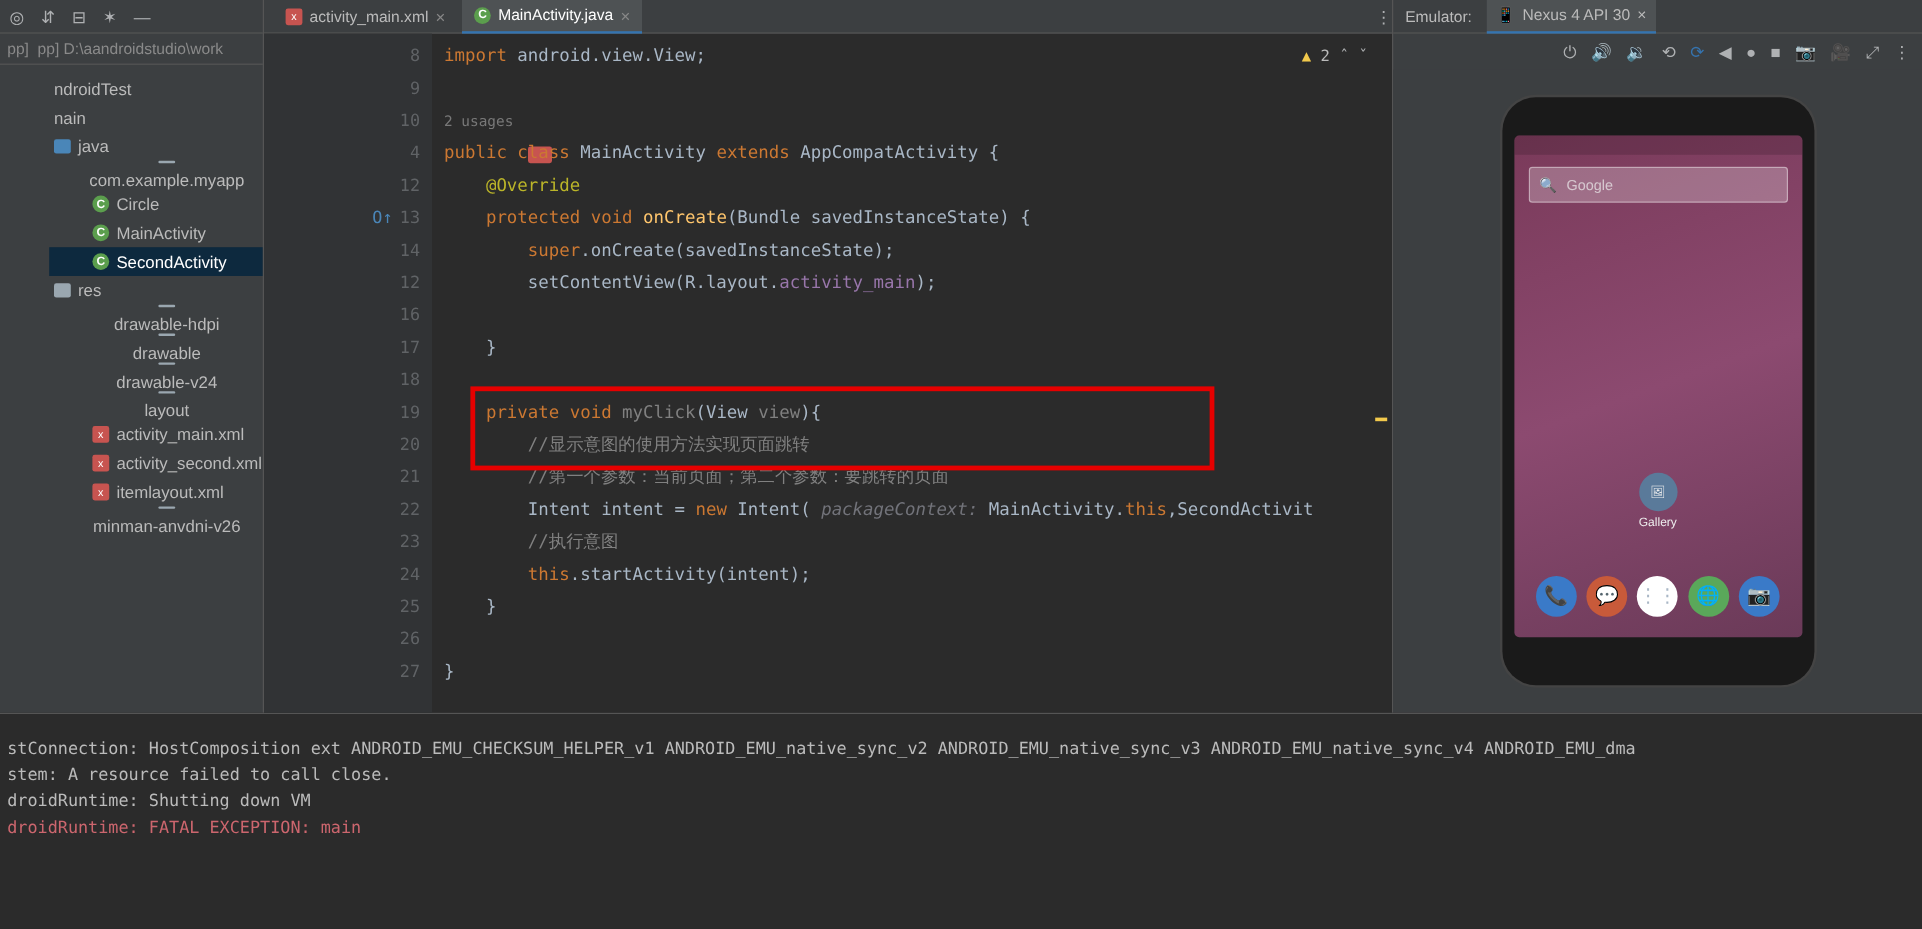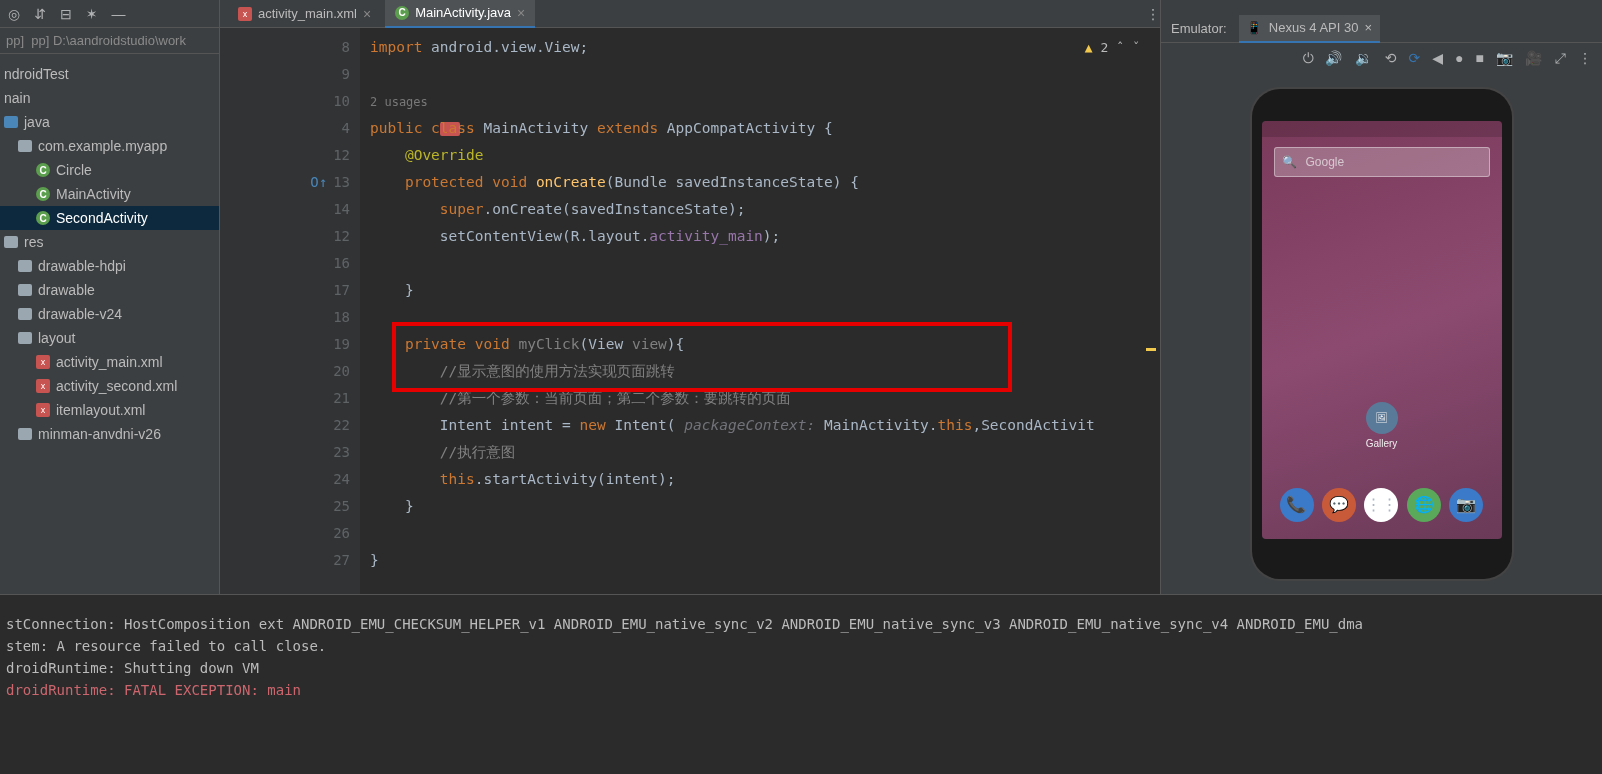--- a/index.html
+++ b/index.html
@@ -37,31 +37,32 @@
     padding: 0 6px;
     font-size: 13px;
     color: #8a8a8a;
     border-bottom: 1px solid #555;
   }
   .tree {
     flex: 1;
     padding-top: 8px;
     font-size: 14px;
     overflow: hidden;
+    padding-left: 41px;
   }
   .tree-item {
     display: flex;
     align-items: center;
     height: 24px;
     padding-left: 4px;
     gap: 6px;
     color: #bbbbbb;
     cursor: pointer;
   }
-  .tree-item.indent1 { padding-left: 18px; }
+  .tree-item.indent1 { padding-left: 18px; flex-direction: column; }
   .tree-item.indent2 { padding-left: 36px; }
   .tree-item.selected { background: #0d293e; color: #fff; }
   .folder-icon {
     width: 14px; height: 12px;
     background: #9aa7b0;
     border-radius: 2px;
   }
   .folder-icon.blue { background: #4a86b8; }
   .class-icon {
     width: 14px; height: 14px;
@@ -177,21 +178,20 @@
   }
   .emu-header {
     height: 28px;
     display: flex;
     align-items: center;
     padding: 0 10px;
     gap: 12px;
     font-size: 13px;
     color: #bbbbbb;
     border-bottom: 1px solid #555;
-    margin-top: 15px;
   }
   .emu-device-tab {
     display: flex;
     align-items: center;
     gap: 6px;
     padding: 2px 8px;
     border-bottom: 2px solid #3574b0;
     background:#4e5254;
     height:28px;
   }

